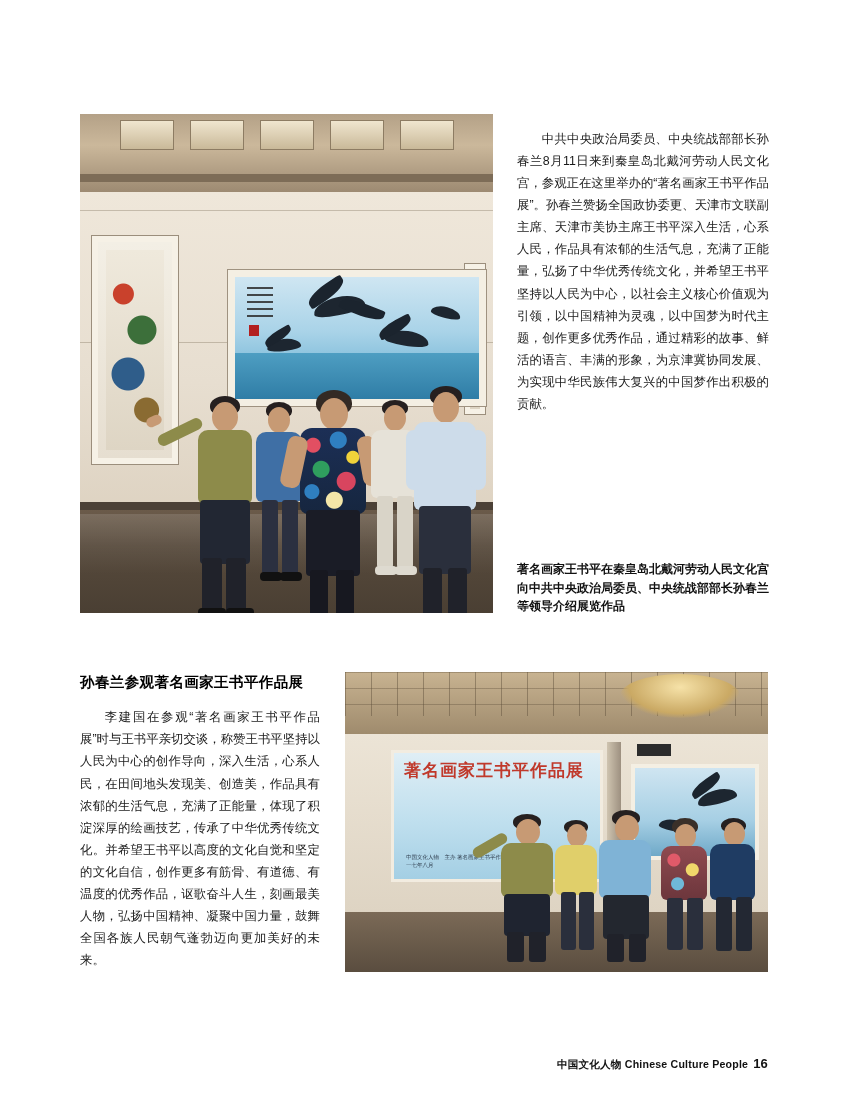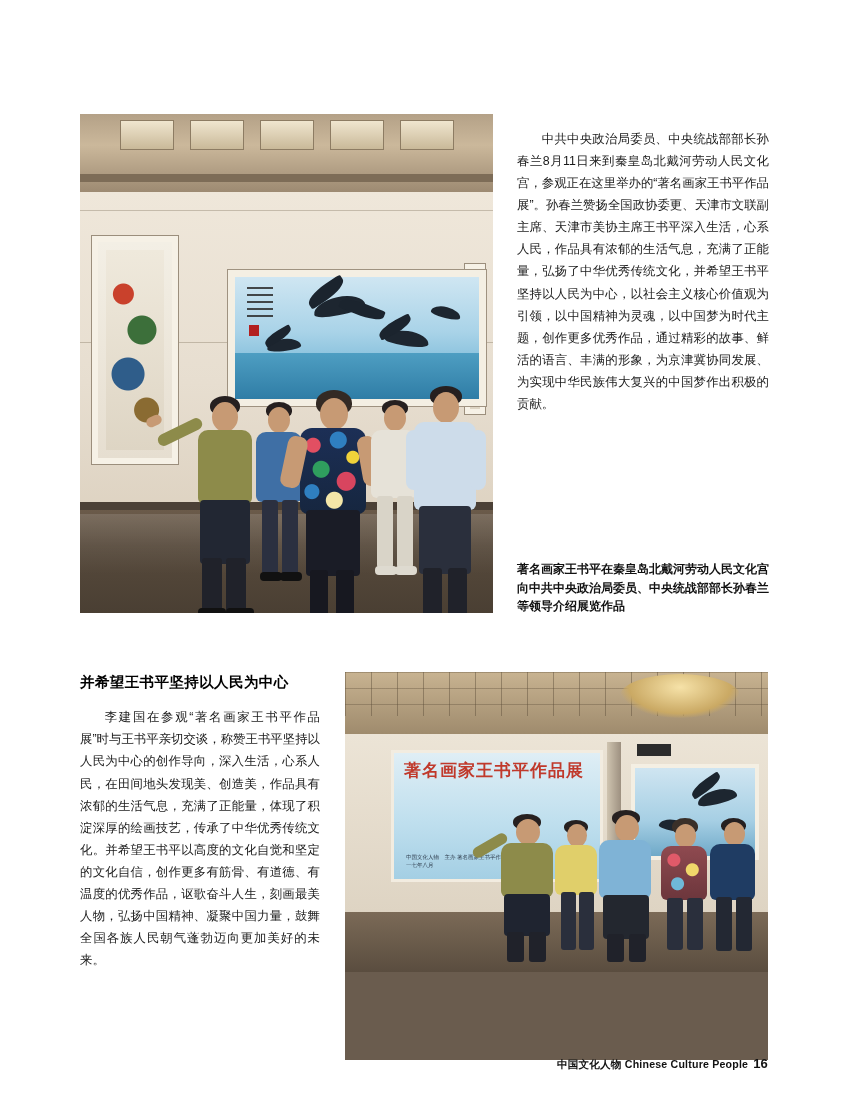--- a/index.html
+++ b/index.html
@@ -70,21 +70,21 @@
     position: absolute;
     left: 80px;
     top: 672px;
     width: 240px;
   }
   .article2-photo {
     position: absolute;
     left: 345px;
     top: 672px;
     width: 423px;
-    height: 388px;
+    height: 300px;
     overflow: hidden;
     background: #6a5c4e;
   }
   #caption2 { left: 345px; top: 980px; width: 423px; }
 
   
   .footer {
     position: absolute;
     right: 78px;
     bottom: 30px;
@@ -364,21 +364,21 @@
 
   <div class="article1-text">
     <div class="body-copy">
       <p>中共中央政治局委员、中央统战部部长孙春兰8月11日来到秦皇岛北戴河劳动人民文化宫，参观正在这里举办的“著名画家王书平作品展”。孙春兰赞扬全国政协委更、天津市文联副主席、天津市美协主席王书平深入生活，心系人民，作品具有浓郁的生活气息，充满了正能量，弘扬了中华优秀传统文化，并希望王书平坚持以人民为中心，以社会主义核心价值观为引领，以中国精神为灵魂，以中国梦为时代主题，创作更多优秀作品，通过精彩的故事、鲜活的语言、丰满的形象，为京津冀协同发展、为实现中华民族伟大复兴的中国梦作出积极的贡献。</p>
     </div>
   </div>
 
   <div class="caption" id="caption1">著名画家王书平在秦皇岛北戴河劳动人民文化宫向中共中央政治局委员、中央统战部部长孙春兰等领导介绍展览作品</div>
 
   <div class="article2-text">
-    <div class="headline">并希望王书平坚持以人民为中心</div>
+    <div class="headline">孙春兰参观著名画家王书平作品展</div>
     <div class="body-copy">
       <p>李建国在参观“著名画家王书平作品展”时与王书平亲切交谈，称赞王书平坚持以人民为中心的创作导向，深入生活，心系人民，在田间地头发现美、创造美，作品具有浓郁的生活气息，充满了正能量，体现了积淀深厚的绘画技艺，传承了中华优秀传统文化。并希望王书平以高度的文化自觉和坚定的文化自信，创作更多有筋骨、有道德、有温度的优秀作品，讴歌奋斗人生，刻画最美人物，弘扬中国精神、凝聚中国力量，鼓舞全国各族人民朝气蓬勃迈向更加美好的未来。</p>
     </div>
   </div>
 
   <div class="article2-photo">
     <div class="p2">
       <div class="p2-ceiling">
         <div class="p2-ceil-grid"></div>
         <div class="p2-chand"></div>

